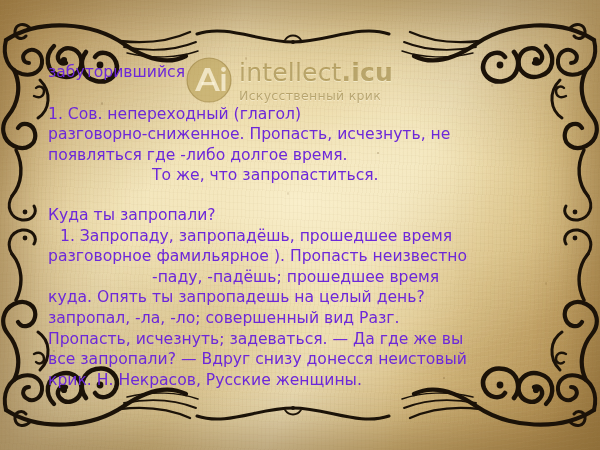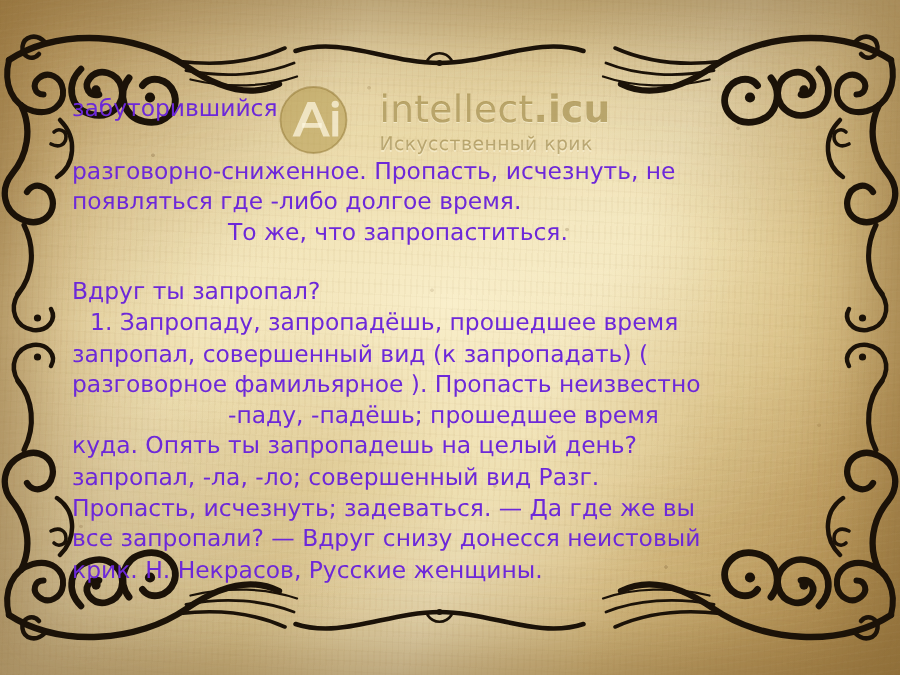--- a/index.html
+++ b/index.html
@@ -47,21 +47,21 @@
   }
   .bg-vignette{position:absolute;inset:0;
     box-shadow:inset 0 0 46px 16px rgba(120,88,42,0.42),
                inset 0 0 110px 34px rgba(140,104,52,0.22);
   }
   
   #frame{position:absolute;inset:0;pointer-events:none;}
   
   #watermark{
     position:absolute;left:186px;top:52px;width:226px;height:56px;
-    display:flex;align-items:center;gap:21px;
+    display:flex;align-items:center;gap:7px;
   }
   #wm-logo{width:46px;height:46px;flex:0 0 46px;position:relative;}
   #wm-text{display:flex;flex-direction:column;line-height:1;padding-top:2px;}
   #wm-title{font-size:25px;color:rgba(150,124,52,0.62);letter-spacing:.2px;
     text-shadow:0 1px 0 rgba(255,252,232,0.45);}
   #wm-title b{font-weight:bold;}
   #wm-sub{font-size:12.5px;color:rgba(150,128,66,0.60);letter-spacing:.3px;margin-top:5px;
     text-shadow:0 1px 0 rgba(255,252,232,0.4);}
   
   #entry{position:absolute;left:48px;top:62px;width:516px;
@@ -155,29 +155,29 @@
     <div id="wm-text">
       <div id="wm-title"><span>intellect</span><b>.icu</b></div>
       <div id="wm-sub">Искусственный  крик</div>
     </div>
   </div>
 
   <div id="entry">
 
     <div id="headword">забуторившийся</div>
 
+    <p class="para">1. Сов.   непереходный (глагол)</p>
     <p class="para">разговорно-сниженное. Пропасть, исчезнуть, не</p>
     <p class="para">появляться где -либо  долгое время.</p>
     <p class="para"><span class="ind"></span><span>То же, что запропаститься.</span></p>
 
     <div class="gap"></div>
 
-    <p class="para">Вдруг ты запропал?</p>
+    <p class="para">Куда ты запропали?</p>
     <p class="para"><span class="ind2"></span><span>1. Запропаду, запропадёшь,  прошедшее время</span></p>
-    <p class="para">запропал,  совершенный вид  (к запропадать) (</p>
     <p class="para">разговорное   фамильярное ). Пропасть неизвестно</p>
     <p class="para"><span class="ind"></span><span>-паду, -падёшь;  прошедшее время</span></p>
     <p class="para">куда. Опять ты запропадешь на целый день?</p>
     <p class="para">запропал, -ла, -ло;  совершенный вид  Разг.</p>
     <p class="para">Пропасть, исчезнуть; задеваться. — Да где же вы</p>
     <p class="para">все запропали? — Вдруг снизу донесся неистовый</p>
     <p class="para">крик. Н. Некрасов, Русские женщины.</p>
   </div>
 
 </div>

